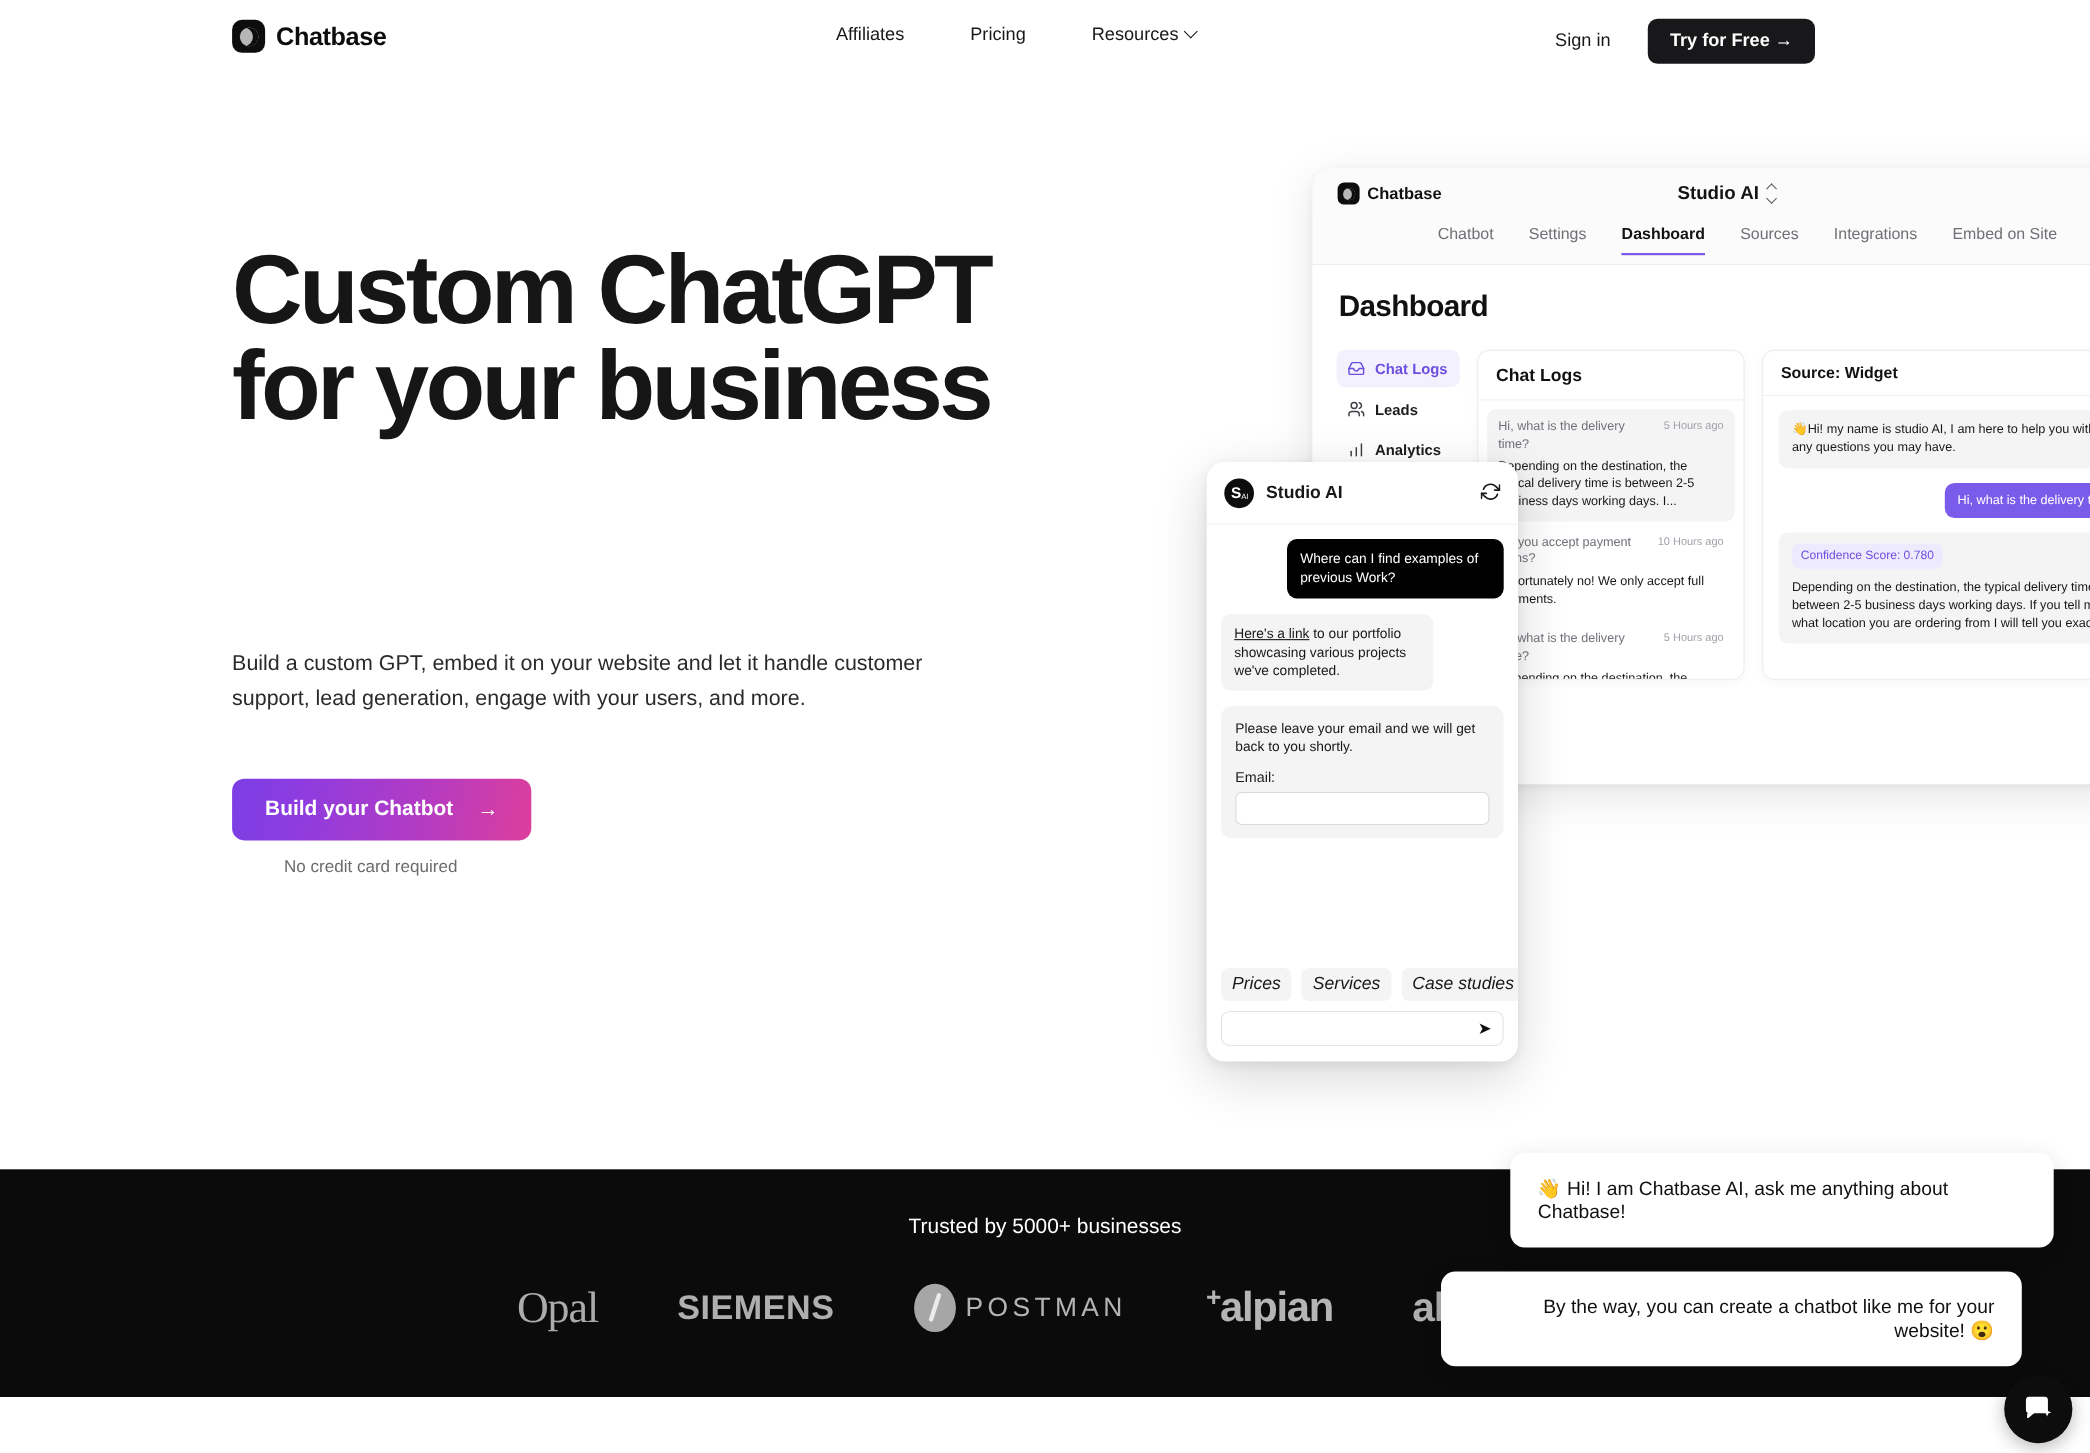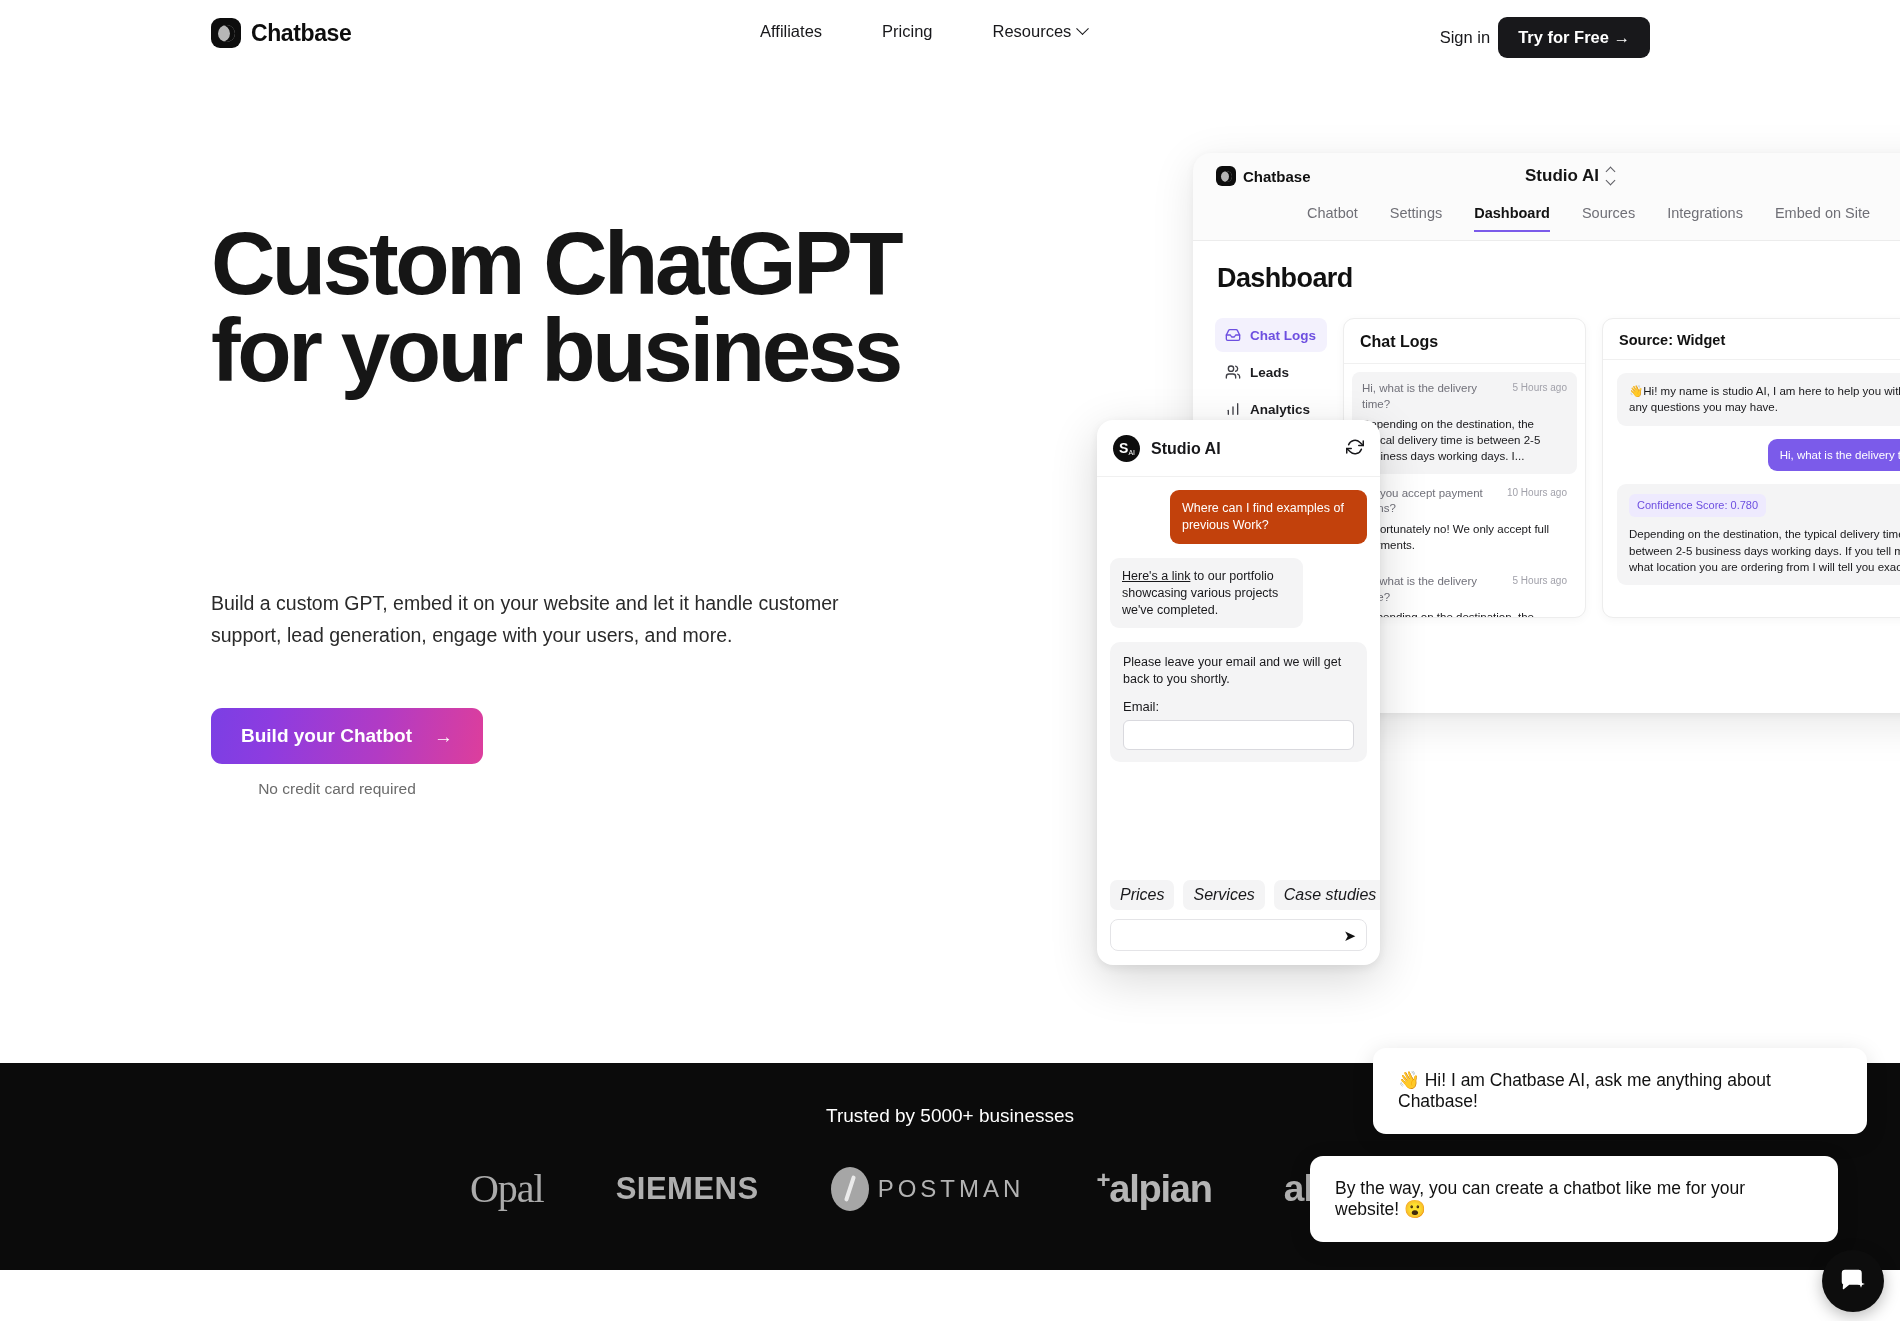--- a/index.html
+++ b/index.html
@@ -27,21 +27,21 @@
     box-shadow: inset -5px 0 0 0 #0d0d0d;
   }
   .brand-name { font-size: 23px; font-weight: 600; color: #0d0d0d; letter-spacing: -0.4px; }
 
   .nav-center { position: absolute; left: 760px; top: 22px; display: flex; align-items: center; gap: 60px; }
   .nav-link { font-size: 16.5px; color: #18181b; font-weight: 500; cursor: pointer; white-space: nowrap; }
   .nav-link.with-caret { display: flex; align-items: center; gap: 7px; }
   .caret { width: 9px; height: 9px; border-right: 1.6px solid #18181b; border-bottom: 1.6px solid #18181b;
            transform: rotate(45deg) translate(-2px,-2px); }
 
-  .nav-right { position: absolute; right: 250px; top: 17px; display: flex; align-items: center; gap: 8px; }
+  .nav-right { position: absolute; right: 250px; top: 17px; display: flex; align-items: center; gap: 34px; }
   .signin { font-size: 16.5px; color: #18181b; font-weight: 500; cursor: pointer; }
   .try-btn {
     background: #18181b; color: #fff; font-size: 16.5px; font-weight: 600;
     padding: 11px 20px; border-radius: 9px; border: none; cursor: pointer; white-space: nowrap;
     font-family: "Liberation Sans", sans-serif;
   }
 
   
   .hero-h1 {
     position: absolute; left: 211px; top: 220px; width: 790px;
@@ -132,21 +132,21 @@
   }
   .w-head { display:flex; align-items:center; gap: 11px; padding: 15px 16px 14px; border-bottom: 1px solid #f0f0f0; position:relative; }
   .w-avatar { width: 27px; height: 27px; border-radius: 50%; background:#0d0d0d; color:#fff;
               display:flex; align-items:flex-end; justify-content:center; position:relative; }
   .w-avatar b { font-size: 14px; font-weight: 700; line-height: 1; position:absolute; left:6px; top:6px; }
   .w-avatar i { font-size: 7px; font-style: normal; position:absolute; right:5px; bottom:6px; }
   .w-title { font-size: 16px; font-weight: 700; color: #18181b; }
   .w-refresh { position:absolute; right: 16px; top: 18px; width:18px; height:18px; cursor:pointer; }
 
   .w-msgs { flex: 1; padding: 13px 13px 0; overflow: hidden; }
-  .m-user { background:#c2410c; color:#fff; border-radius: 9px; padding: 10px 12px; font-size: 12.5px;
+  .m-user { background:#000000; color:#fff; border-radius: 9px; padding: 10px 12px; font-size: 12.5px;
             line-height: 1.35; margin: 0 0 14px auto; width: 197px; }
   .m-bot { background:#f4f4f5; color:#18181b; border-radius: 9px; padding: 10px 12px; font-size: 12.5px;
            line-height: 1.35; margin-bottom: 14px; width: 193px; }
   .m-bot a { color:#18181b; text-decoration: underline; }
   .lead-box { background:#f4f4f5; border-radius: 10px; padding: 12px 13px; margin-top: 2px; }
   .lead-box p { font-size: 12.5px; line-height: 1.35; color:#18181b; }
   .lead-label { font-size: 13px; font-weight: 400; color:#18181b; margin: 11px 0 6px; }
   .lead-input { width: 100%; height: 30px; border: 1px solid #d9d9de; border-radius: 6px; background:#fff; }
 
   .w-chips { display:flex; gap: 9px; padding: 0 13px 9px; }
@@ -173,20 +173,21 @@
   
   .fc-b1 {
     position:absolute; left: 1373px; top: 1048px; width: 494px; background:#fff; border-radius: 13px;
     padding: 22px 25px; font-size: 17.5px; color:#111; z-index: 60;
     box-shadow: 0 5px 22px rgba(0,0,0,.13);
   }
   .fc-b2 {
     position:absolute; left: 1310px; top: 1156px; width: 528px; background:#fff; border-radius: 13px;
     padding: 22px 25px; font-size: 17.5px; color:#111; z-index: 60;
     box-shadow: 0 5px 22px rgba(0,0,0,.13);
+    text-align: right;
   }
   .fc-launch {
     position:absolute; left: 1822px; top: 1250px; width: 62px; height: 62px; border-radius: 50%;
     background:#0d0d0d; z-index: 61; cursor:pointer; display:flex; align-items:center; justify-content:center;
     box-shadow: 0 4px 16px rgba(0,0,0,.28);
   }
 </style>
 </head>
 <body>
 

